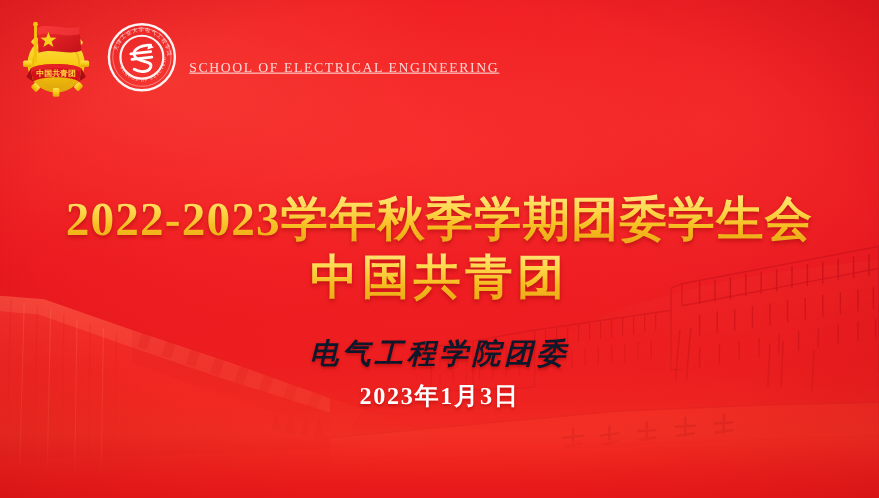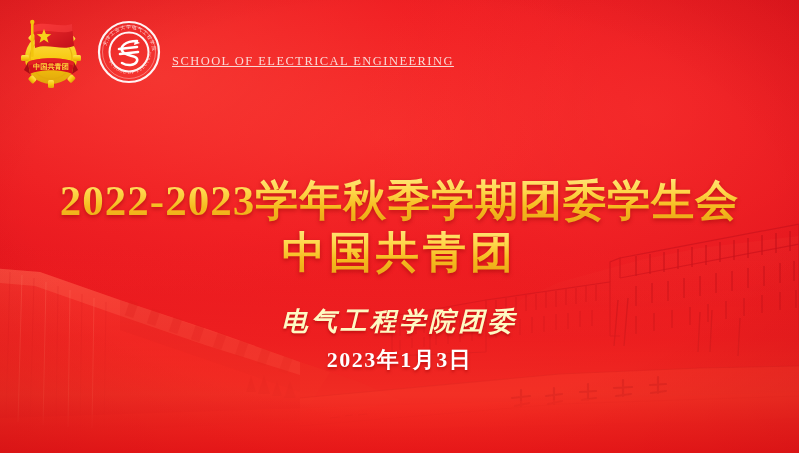--- a/index.html
+++ b/index.html
@@ -140,21 +140,21 @@
     top: 306px;
     text-align: center;
   }
   .sub-org {
     font-family: "Liberation Serif", "DejaVu Serif", serif;
     font-weight: 700;
     font-style: italic;
     font-size: 26px;
     line-height: 32px;
     letter-spacing: 3.5px;
-    color: #fef9c3;
+    color: #0f172a;
     text-shadow: 0 2px 3px rgba(150,0,0,0.5);
     white-space: nowrap;
   }
   .sub-date {
     font-family: "Liberation Serif", "DejaVu Serif", serif;
     font-weight: 700;
     font-size: 22px;
     line-height: 34px;
     letter-spacing: 1.5px;
     color: #ffffff;

